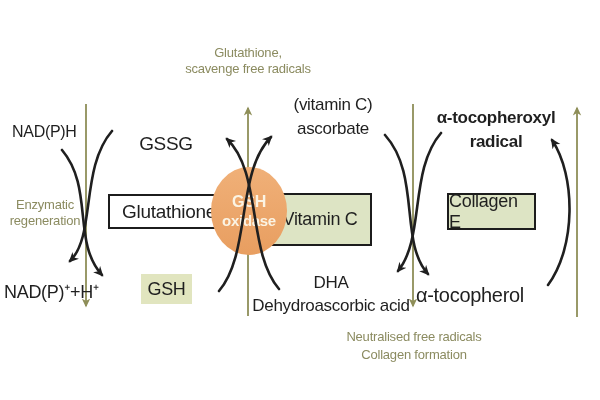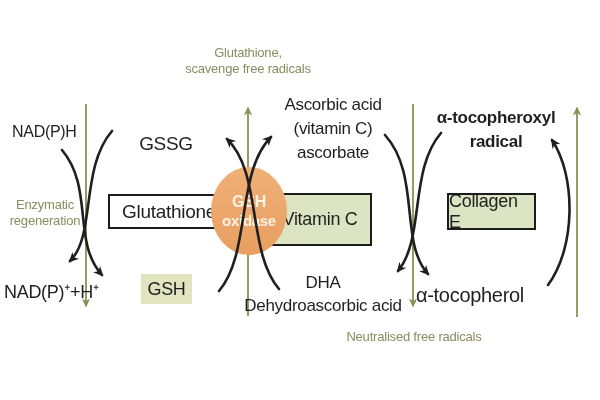--- a/index.html
+++ b/index.html
@@ -84,37 +84,37 @@
   <div class="lbl olive center" style="left:248px;top:45px;">
     <div>Glutathione,</div>
     <div>scavenge free radicals</div>
   </div>
   <div class="lbl olive center" style="left:45px;top:197px;">
     <div>Enzymatic</div>
     <div>regeneration</div>
   </div>
   <div class="lbl olive center" style="left:414px;top:328px;line-height:18px;">
     <div>Neutralised free radicals</div>
+    <div>Collagen formation</div>
   </div>
 
   <div class="lbl" style="left:12px;top:122px;font-size:16px;">NAD(P)H</div>
   <div class="lbl" style="left:166px;top:116px;font-size:19px;transform:translateX(-50%);margin-top:16px;">GSSG</div>
   <div class="lbl" style="left:4px;top:281px;font-size:18px;">NAD(P)⁺+H⁺</div>
 
   <div class="lbl center" style="left:333px;top:93px;font-size:17px;line-height:24px;">
-    <div>Ascorbic acid</div>
     <div>(vitamin C)</div>
     <div>ascorbate</div>
   </div>
 
   <div class="lbl center" style="left:496px;top:106px;font-size:17px;line-height:24px;font-weight:bold;">
     <div>α-tocopheroxyl</div>
     <div>radical</div>
   </div>
 
-  <div class="lbl center" style="left:323px;top:271px;font-size:17px;line-height:23px;">
+  <div class="lbl center" style="left:331px;top:271px;font-size:17px;line-height:23px;">
     <div>DHA</div>
     <div>Dehydroascorbic acid</div>
   </div>
 
   <div class="lbl center" style="left:470px;top:283px;font-size:20px;">α-tocopherol</div>
 
 </div>
 
 </body></html>

